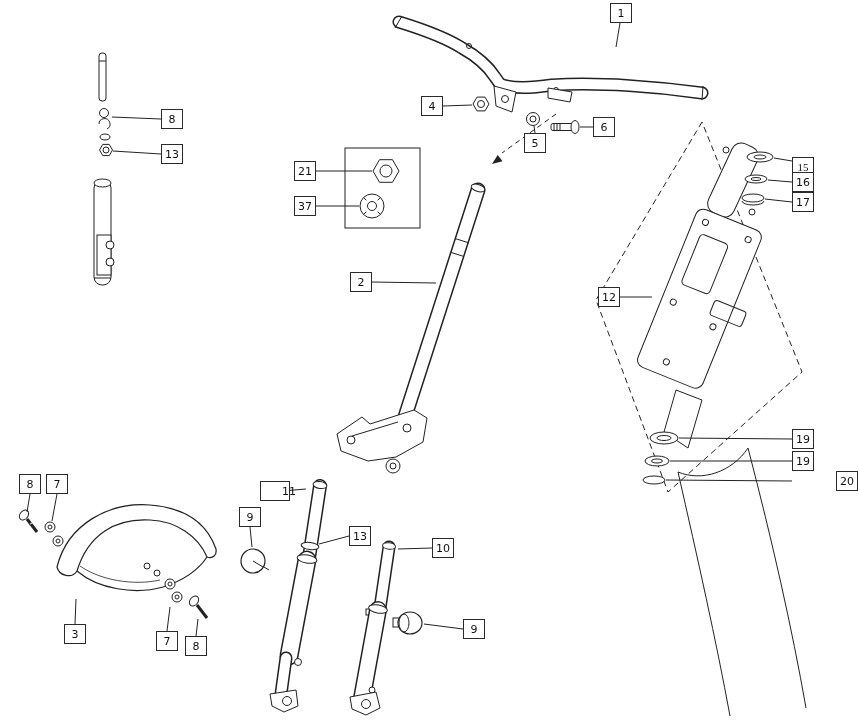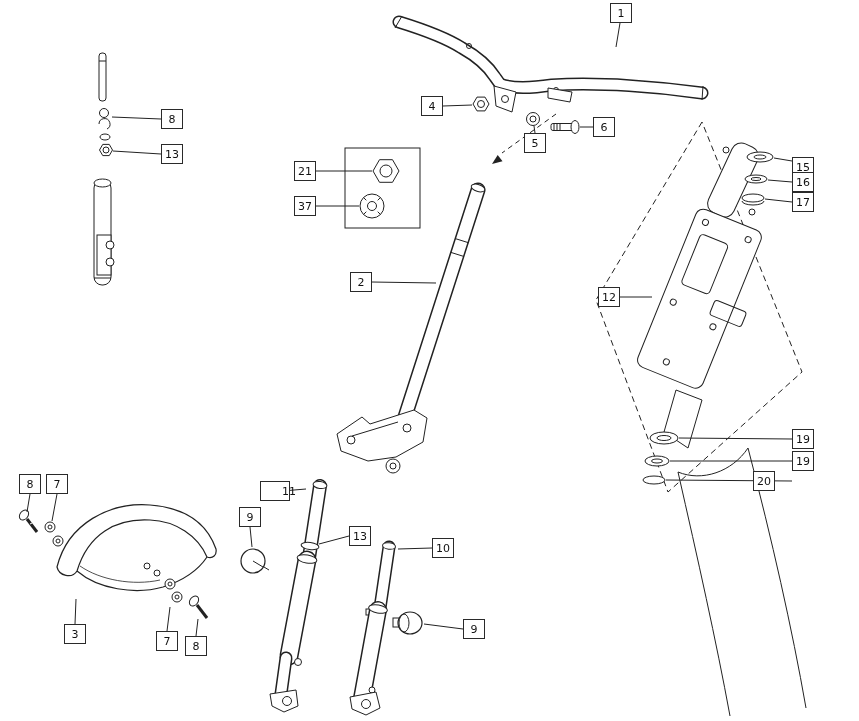--- a/index.html
+++ b/index.html
@@ -252,26 +252,26 @@
 <div class="callout" style="left: 610px; top: 3px;">1</div>
     <div class="callout" style="left: 421px; top: 96px;">4</div>
     <div class="callout" style="left: 524px; top: 133px;">5</div>
     <div class="callout" style="left: 593px; top: 117px;">6</div>
     <div class="callout" style="left: 161px; top: 109px;">8</div>
     <div class="callout" style="left: 161px; top: 144px;">13</div>
     <div class="callout" style="left: 294px; top: 161px; text-align: right;">21</div>
     <div class="callout" style="left: 294px; top: 196px;">37</div>
     <div class="callout" style="left: 350px; top: 272px;">2</div>
     <div class="callout" style="left: 598px; top: 287px; text-align: center;">12</div>
-    <div class="callout" style="left: 792px; top: 157px;">15</div>
+    <div class="callout" style="left: 792px; top: 157px; font-family: Liberation Serif, serif;">15</div>
     <div class="callout" style="left: 792px; top: 172px;">16</div>
     <div class="callout" style="left: 792px; top: 192px;">17</div>
     <div class="callout" style="left: 792px; top: 429px;">19</div>
     <div class="callout" style="left: 792px; top: 451px;">19</div>
-    <div class="callout" style="left: 753px; top: 471px;">20</div>
+    <div class="callout" style="left: 836px; top: 471px;">20</div>
     <div class="callout" style="left: 19px; top: 474px;">8</div>
     <div class="callout" style="left: 46px; top: 474px;">7</div>
     <div class="callout" style="left: 64px; top: 624px;">3</div>
     <div class="callout" style="left: 156px; top: 631px;">7</div>
     <div class="callout" style="left: 185px; top: 636px;">8</div>
     <div class="callout" style="left: 239px; top: 507px;">9</div>
     <div class="callout" style="left: 260px; top: 481px; padding-left: 28px;">11</div>
     <div class="callout" style="left: 349px; top: 526px;">13</div>
     <div class="callout" style="left: 432px; top: 538px;">10</div>
     <div class="callout" style="left: 463px; top: 619px;">9</div>

